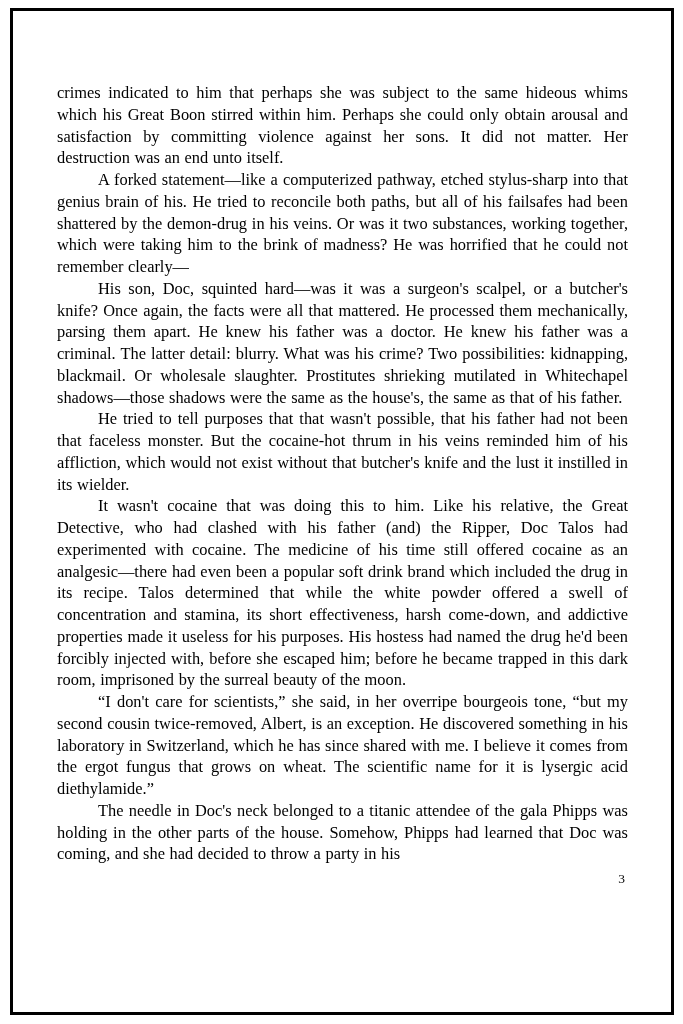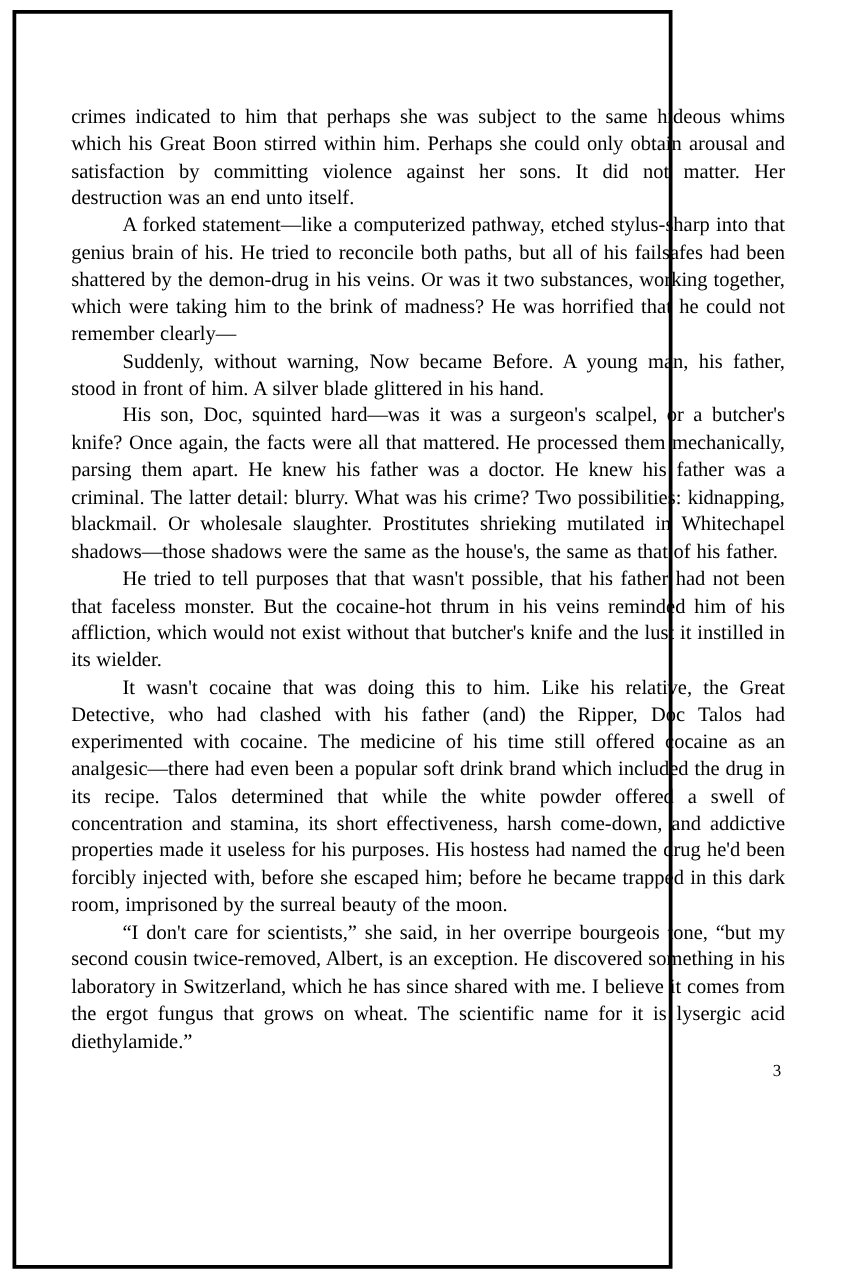--- a/index.html
+++ b/index.html
@@ -11,21 +11,21 @@
     width: 683px;
     height: 1024px;
     position: relative;
     font-family: "Liberation Serif", "DejaVu Serif", serif;
     color: #000000;
   }
   .page-frame {
     position: absolute;
     left: 10px;
     top: 8px;
-    width: 528px;
+    width: 664px;
     height: 1007px;
     box-sizing: border-box;
     border: 3px solid #000000;
     background: #ffffff;
   }
   .text-block {
     position: absolute;
     left: 44px;
     top: 71px;
     width: 571px;
@@ -49,20 +49,20 @@
     padding-right: 3px;
   }
 </style>
 </head>
 <body>
 
 <div class="page-frame">
   <div class="text-block">
     <p>crimes indicated to him that perhaps she was subject to the same hideous whims which his Great Boon stirred within him. Perhaps she could only obtain arousal and satisfaction by committing violence against her sons. It did not matter. Her destruction was an end unto itself.</p>
     <p class="indent">A forked statement—like a computerized pathway, etched stylus-sharp into that genius brain of his. He tried to reconcile both paths, but all of his failsafes had been shattered by the demon-drug in his veins. Or was it two substances, working together, which were taking him to the brink of madness? He was horrified that he could not remember clearly—</p>
-    <p class="indent">Suddenly, without warning, Now became Before. A young man, his father, stood in front of him. A silver blade glittered in his hand.</p>
     <p class="indent">His son, Doc, squinted hard—was it was a surgeon's scalpel, or a butcher's knife? Once again, the facts were all that mattered. He processed them mechanically, parsing them apart. He knew his father was a doctor. He knew his father was a criminal. The latter detail: blurry. What was his crime? Two possibilities: kidnapping, blackmail. Or wholesale slaughter. Prostitutes shrieking mutilated in Whitechapel shadows—those shadows were the same as the house's, the same as that of his father.</p>
     <p class="indent">He tried to tell purposes that that wasn't possible, that his father had not been that faceless monster. But the cocaine-hot thrum in his veins reminded him of his affliction, which would not exist without that butcher's knife and the lust it instilled in its wielder.</p>
     <p class="indent">It wasn't cocaine that was doing this to him. Like his relative, the Great Detective, who had clashed with his father (and) the Ripper, Doc Talos had experimented with cocaine. The medicine of his time still offered cocaine as an analgesic—there had even been a popular soft drink brand which included the drug in its recipe. Talos determined that while the white powder offered a swell of concentration and stamina, its short effectiveness, harsh come-down, and addictive properties made it useless for his purposes. His hostess had named the drug he'd been forcibly injected with, before she escaped him; before he became trapped in this dark room, imprisoned by the surreal beauty of the moon.</p>
     <p class="indent">“I don't care for scientists,” she said, in her overripe bourgeois tone, “but my second cousin twice-removed, Albert, is an exception. He discovered something in his laboratory in Switzerland, which he has since shared with me. I believe it comes from the ergot fungus that grows on wheat. The scientific name for it is lysergic acid diethylamide.”</p>
+    <p class="indent">The needle in Doc's neck belonged to a titanic attendee of the gala Phipps was holding in the other parts of the house. Somehow, Phipps had learned that Doc was coming, and she had decided to throw a party in his</p>
     <div class="page-number">3</div>
   </div>
 </div>
 
 </body></html>

